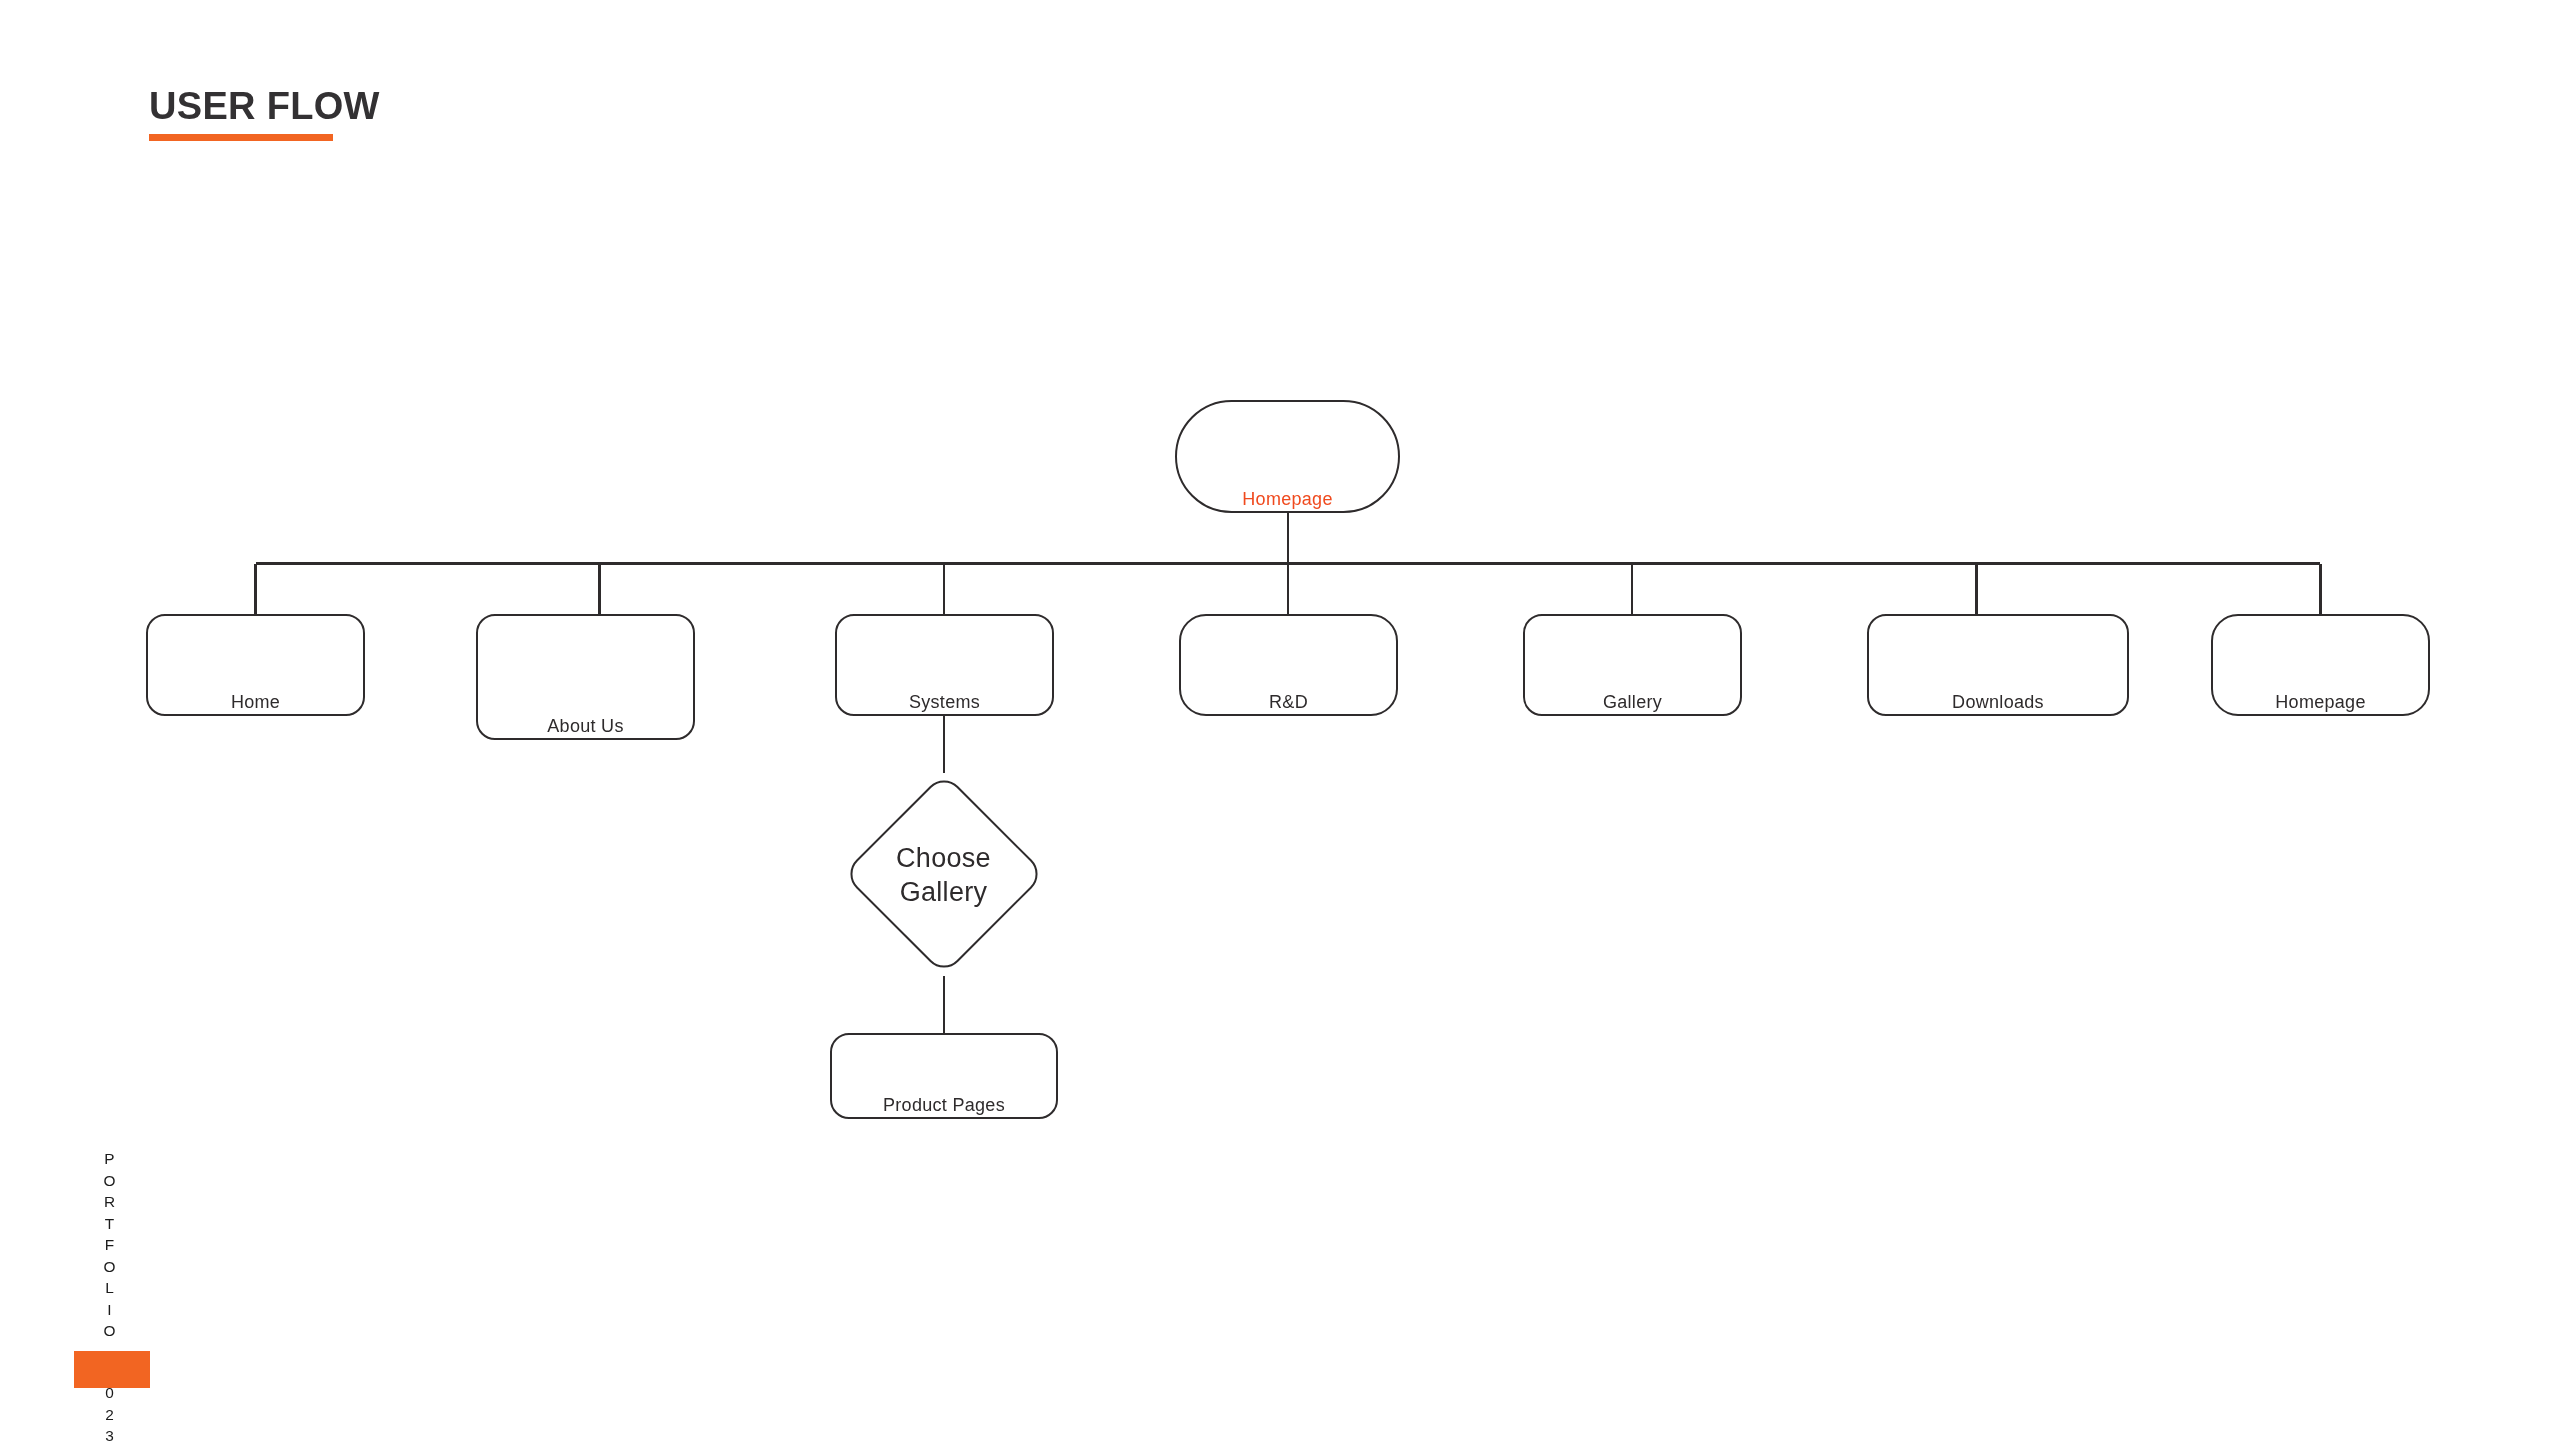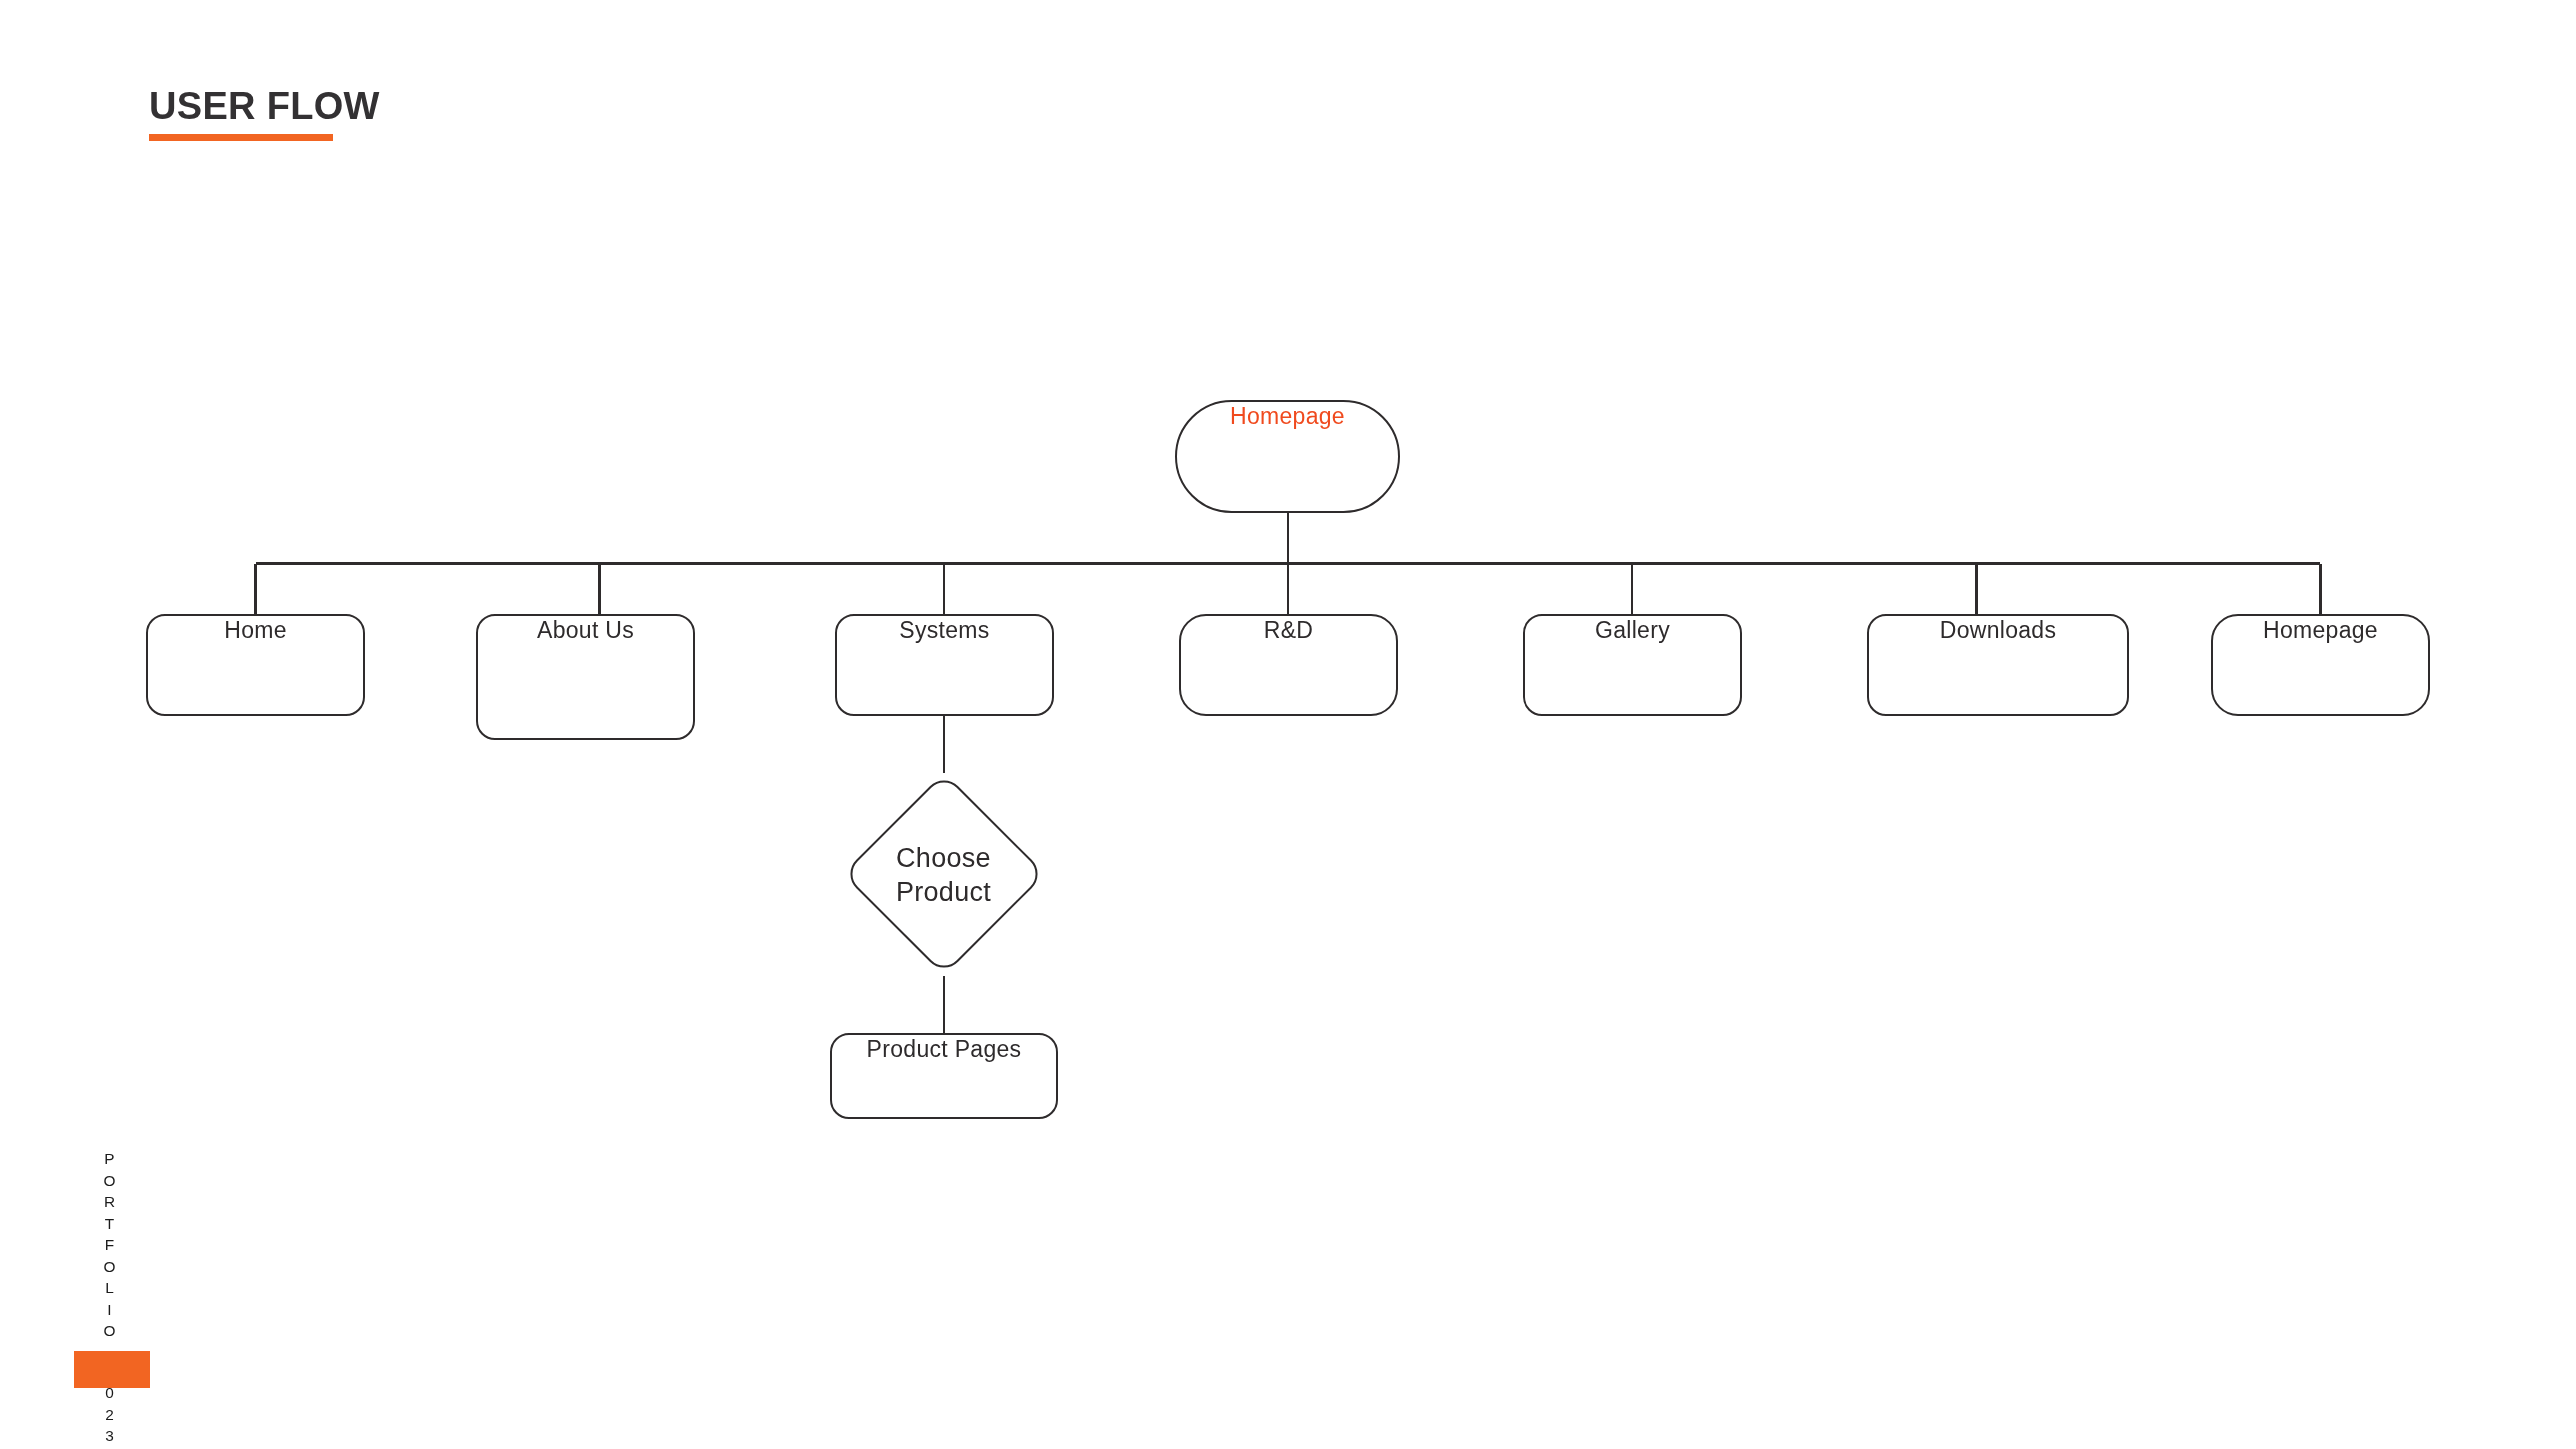--- a/index.html
+++ b/index.html
@@ -52,27 +52,27 @@
   }
   .flow-canvas svg { display: block; }
 
   
   .node {
     position: absolute;
     box-sizing: border-box;
     border: 2.7px solid #2E2B2C;
     background: #ffffff;
     display: flex;
-    align-items: flex-start;
+    align-items: flex-end;
     justify-content: center;
     text-align: center;
     color: #2E2B2C;
     font-family: "Liberation Sans", sans-serif;
     font-weight: 300;
-    font-size: 23px;
+    font-size: 18px;
     line-height: 1.22;
     letter-spacing: 0.3px;
   }
   .node.root {
     border-radius: 67px;
     color: #F04A1E;
   }
   .node.level2 {
     border-radius: 19px;
   }
@@ -202,21 +202,21 @@
 <div class="node level2" style="left:1867px; top:614px; width:262px; height:102px;">
   <span class="node-label">Downloads</span>
 </div>
 
 <div class="node level2" style="left:2211px; top:614px; width:219px; height:102px; border-radius:27px;">
   <span class="node-label">Homepage</span>
 </div>
 
 <div class="decision" style="left:872px; top:802px;"></div>
 <div class="decision-label" style="left:843px; top:824px; width:201px; height:101px;">Choose
-Product</div>
+Gallery</div>
 
 <div class="node leaf" style="left:830px; top:1033px; width:228px; height:86px;">
   <span class="node-label">Product Pages</span>
 </div>
 
 <div class="footer-mark">
   <div class="vert-word">
     <span>P</span>
     <span>O</span>
     <span>R</span>

